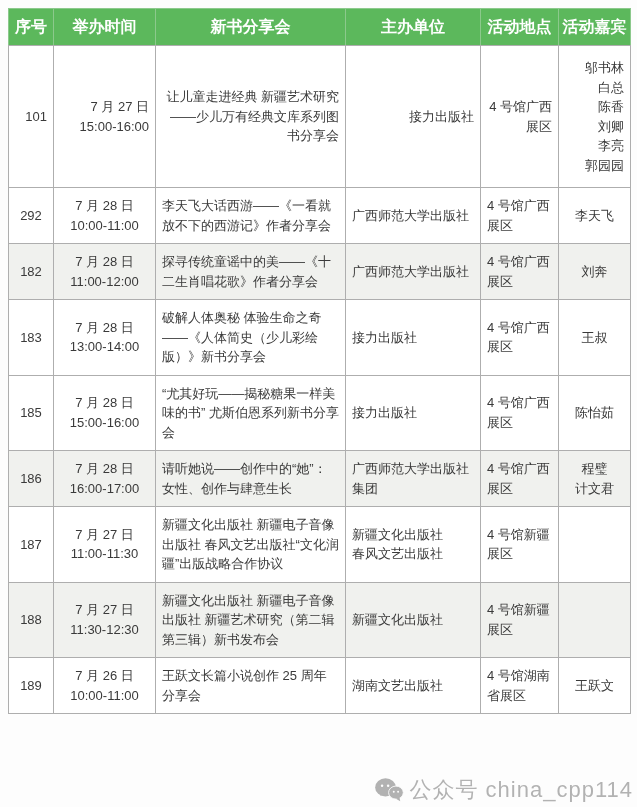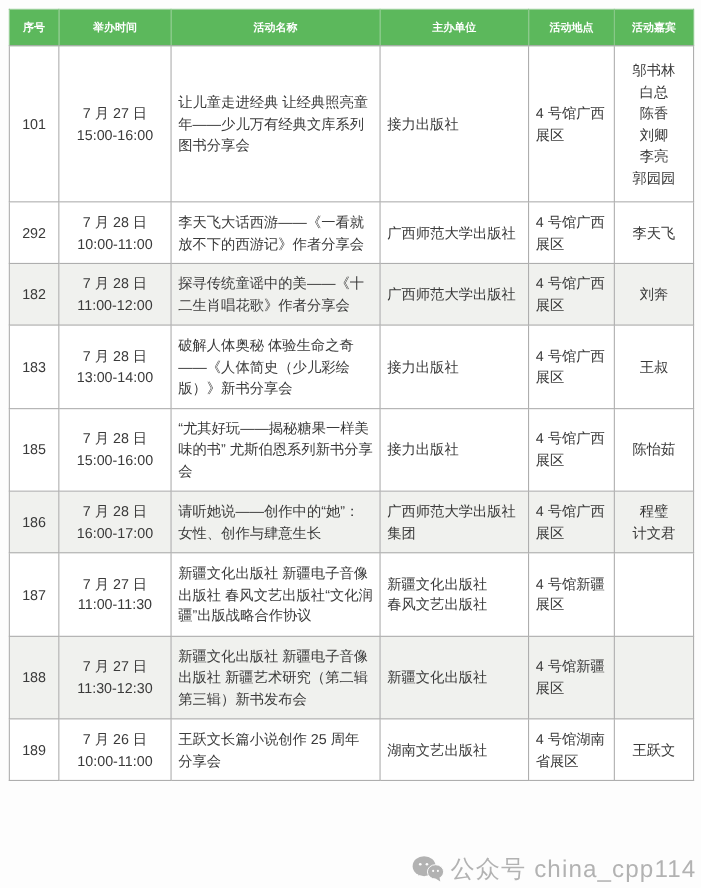--- a/index.html
+++ b/index.html
@@ -33,32 +33,32 @@
     color:#3a3a3a;
     padding:8px 6px;
     line-height:1.5;
     vertical-align:middle;
     word-break:break-all;
   }
   thead th{
     background:var(--header-bg,#5cb85c);
     color:#ffffff;
     font-weight:bold;
-    font-size:10px;
+    font-size:16px;
     height:20px;
     padding:6px 2px;
     border:1px solid #8cc98c;
     border-bottom:1px solid #aeaeae;
     text-align:center;
   }
   td.no, td.time, td.guest{text-align:center;}
   td.name, td.org, td.place{text-align:left;}
   td.time, td.guest, td.org{white-space:pre-line;}
   tr.alt td{background:#f0f1ee;}
-  td.tall{padding-top:12px;padding-bottom:12px;}
+  td.tall{padding-top:12px;padding-bottom:12px;text-align:right;}
   .watermark{
     position:absolute;
     right:4px;
     bottom:2px;
     display:flex;
     align-items:center;
     gap:6px;
     color:#9a9a9a;
     opacity:.75;
     font-size:22px;
@@ -77,32 +77,32 @@
         <col class="c-time">
         <col class="c-name">
       <col class="c-org">
         <col class="c-place">
         <col class="c-guest">
     </colgroup>
     <thead>
       <tr>
         <th>序号</th>
         <th>举办时间</th>
-        <th>活动名称</th>
+        <th>新书分享会</th>
         <th>主办单位</th>
         <th>活动地点</th>
         <th>活动嘉宾</th>
       </tr>
     </thead>
     <tbody id="table-body">
         <tr>
           <td class="no tall">101</td>
           <td class="time tall">7 月 27 日
 15:00-16:00</td>
-          <td class="name tall">让儿童走进经典 让经典照亮童年——少儿万有经典文库系列图书分享会</td>
+          <td class="name tall">让儿童走进经典 新疆艺术研究——少儿万有经典文库系列图书分享会</td>
           <td class="org tall">接力出版社</td>
           <td class="place tall">4 号馆广西展区</td>
           <td class="guest tall">邬书林
 白总
 陈香
 刘卿
 李亮
 郭园园</td>
         </tr>
         <tr>

